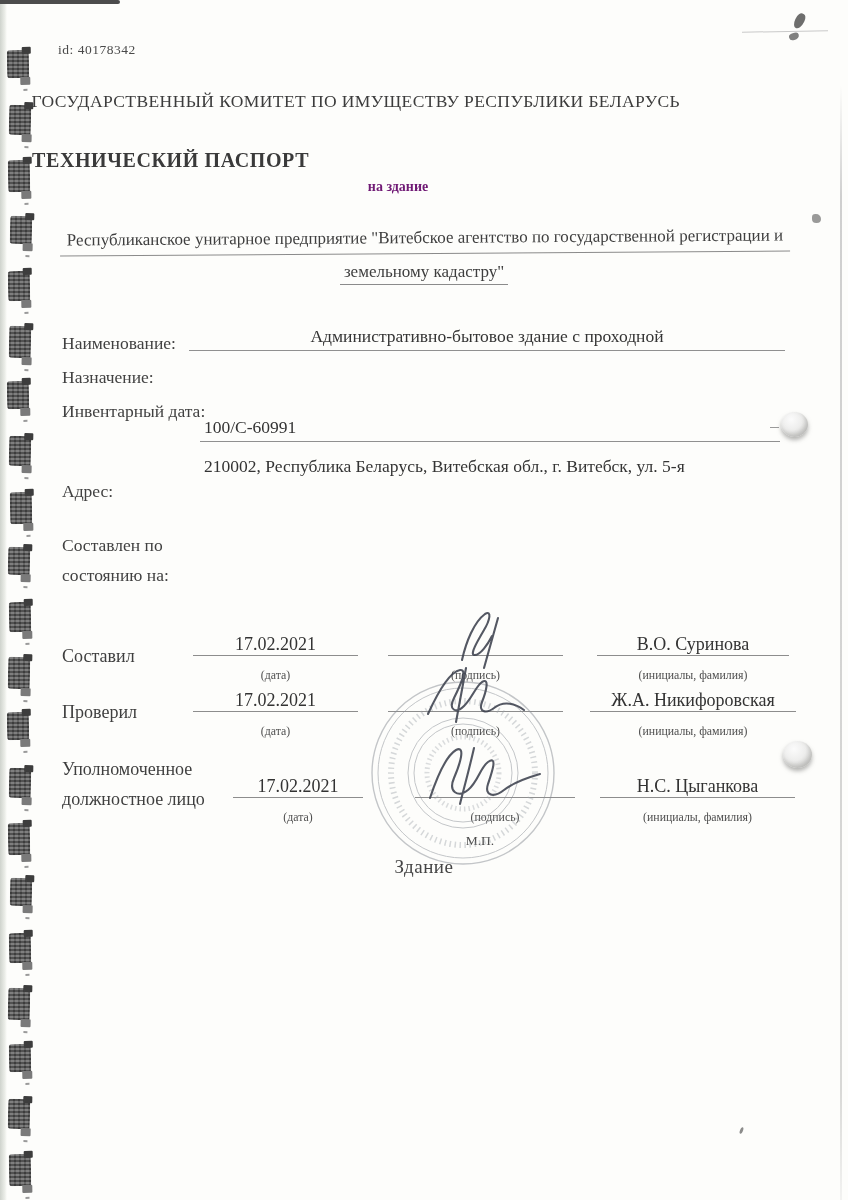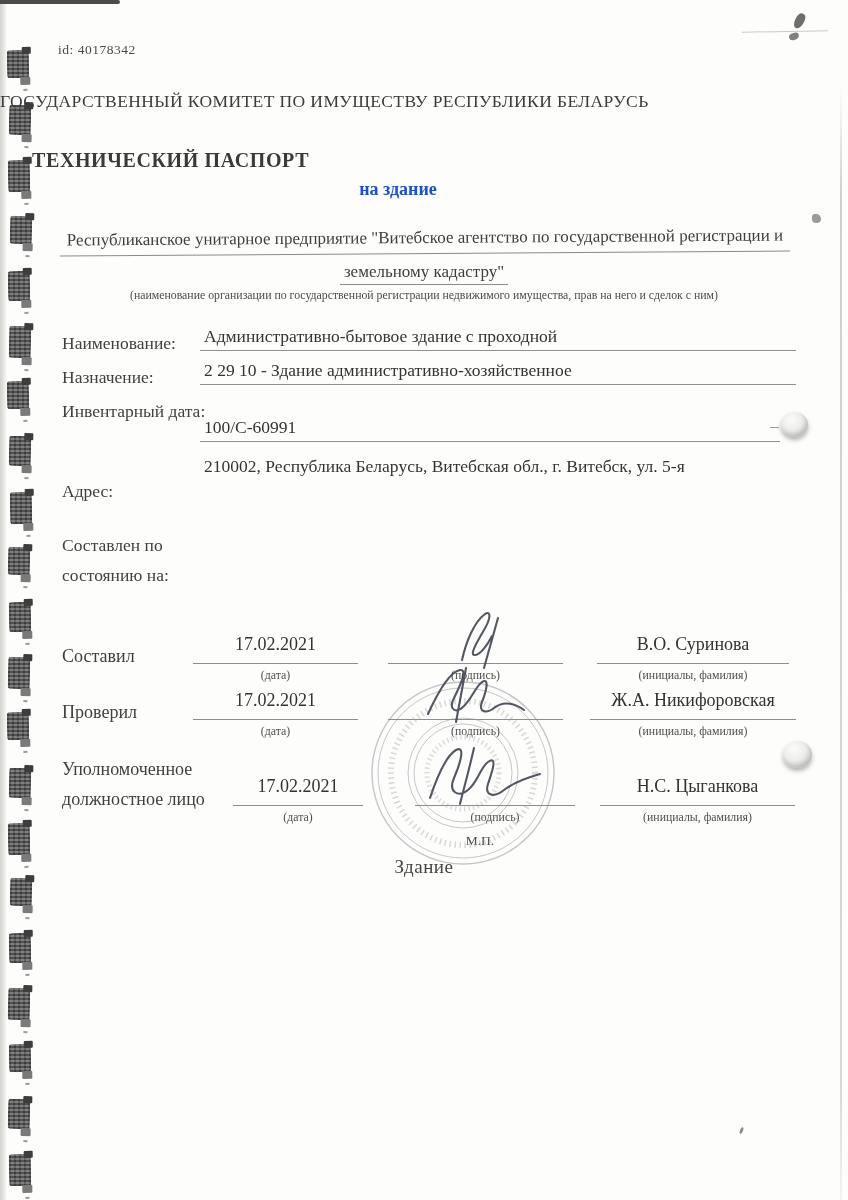--- a/index.html
+++ b/index.html
@@ -33,41 +33,41 @@
     box-shadow:0 9px 0 -3px #9a9a9a;}
   
   .ball{position:absolute;border-radius:50%;
     background:radial-gradient(circle at 38% 30%,#fbfbfb,#ededec 45%,#d9d9d7 70%,#c2c2c0 100%);
     box-shadow:0 3px 4px rgba(120,120,118,.55), inset -2px -3px 4px rgba(140,140,138,.35);}
   .ball.b1{left:781px;top:412px;width:27px;height:25px;}
   .ball.b2{left:783px;top:741px;width:29px;height:27px;}
   .ball-dash{position:absolute;left:770px;top:427px;width:9px;height:1px;background:#9a9a9a;}
   
   .scan-id{position:absolute;left:58px;top:42px;font-size:13.5px;color:#4a4a4a;letter-spacing:.5px;}
-  .doc-header{position:absolute;left:0;top:91px;width:680px;text-align:left;
+  .doc-header{position:absolute;left:0;top:91px;width:680px;text-align:right;
     font-size:17.5px;letter-spacing:.4px;color:#3c3c3c;}
   .doc-title{position:absolute;left:0;top:149px;width:848px;text-align:left;
     font-size:20px;font-weight:bold;letter-spacing:.6px;color:#3a3a3a;margin-left:32px;}
   .doc-subtitle{position:absolute;left:0;top:179px;width:796px;text-align:center;
-    font-size:18px;font-weight:bold;color:#1d4ed8;}
+    font-size:14px;font-weight:bold;color:#701a75;}
   .org1{position:absolute;left:60px;top:228px;width:730px;text-align:center;
     font-size:17px;color:#3e3e3e;border-bottom:1px solid #8b8b8b;padding-bottom:5px;transform:rotate(-.4deg);}
   .org2{position:absolute;left:0;top:262px;width:848px;text-align:center;font-size:17px;color:#3e3e3e;}
   .org2 span{border-bottom:1px solid #8b8b8b;padding:0 4px 3px;}
   .org-caption{position:absolute;left:0;top:288px;width:848px;text-align:center;
     font-size:11.8px;color:#4c4c4c;}
   .flabel{position:absolute;left:62px;font-size:17.5px;color:#414141;line-height:1.7;}
   .fvalue{position:absolute;font-size:17.5px;color:#343434;border-bottom:1px solid #909090;padding:0 4px 3px;}
   .fvalue.noline{border-bottom:none;}
   .lbl-w{width:150px;}
   .lbl-w3{width:170px;}
   
   .sig-label{position:absolute;left:62px;font-size:18px;color:#3f3f3f;line-height:1.68;}
   .sig-cell{position:absolute;text-align:center;font-size:18px;color:#333;
-    border-bottom:1px solid #8d8d8d;padding-bottom:8px;}
+    border-bottom:1px solid #8d8d8d;padding-bottom:0;}
   .sig-cap{position:absolute;text-align:center;font-size:11.8px;color:#4e4e4e;}
   .mp{position:absolute;left:440px;top:833px;width:80px;text-align:center;font-size:13.5px;color:#4c4c4c;}
   .marks-title{position:absolute;left:0;top:856px;width:848px;text-align:center;
     font-size:19px;color:#454545;letter-spacing:.5px;}
   .sigsvg{position:absolute;overflow:visible;}
   .sigsvg path{fill:none;stroke:#3c414d;stroke-width:2.1;stroke-linecap:round;opacity:.88;}
   .stampsvg{position:absolute;left:368px;top:678px;opacity:.5;}
 </style>
 </head>
 <body>
@@ -110,27 +110,25 @@
   <div class="ball-dash"></div>
   <div class="ball b2"></div>
 
   <div class="scan-id">id: 40178342</div>
   <div class="doc-header">ГОСУДАРСТВЕННЫЙ КОМИТЕТ ПО ИМУЩЕСТВУ РЕСПУБЛИКИ БЕЛАРУСЬ</div>
   <div class="doc-title">ТЕХНИЧЕСКИЙ ПАСПОРТ</div>
   <div class="doc-subtitle">на здание</div>
 
   <div class="org1">Республиканское унитарное предприятие "Витебское агентство по государственной регистрации и</div>
   <div class="org2"><span>земельному кадастру"</span></div>
-  <div class="org-caption">(наименование организации по государственной регистрации недвижимого имущества, прав на него и сделок с ним)</div>
 
   <div class="flabel" style="top:329px;">Наименование:</div>
-  <div class="fvalue" style="left:200px;top:326px;width:588px;">Административно-бытовое здание с проходной</div>
+  <div class="fvalue" style="left:189px;top:326px;width:588px;text-align:center;">Административно-бытовое здание с проходной</div>
 
   <div class="flabel" style="top:363px;">Назначение:</div>
-  <div class="fvalue" style="left:200px;top:360px;width:588px;">2 29 10 - Здание административно-хозяйственное</div>
 
   <div class="flabel lbl-w" style="top:397px;">Инвентарный дата:</div>
   <div class="fvalue" style="left:200px;top:417px;width:572px;">100/С-60991</div>
 
   <div class="flabel" style="top:477px;">Адрес:</div>
   <div class="fvalue noline" style="left:200px;top:456px;width:588px;">210002, Республика Беларусь, Витебская обл., г. Витебск, ул. 5-я</div>
 
   <div class="flabel lbl-w" style="top:531px;">Составлен по состоянию на:</div>
 
   <div class="sig-label" style="top:641px;">Составил</div>

